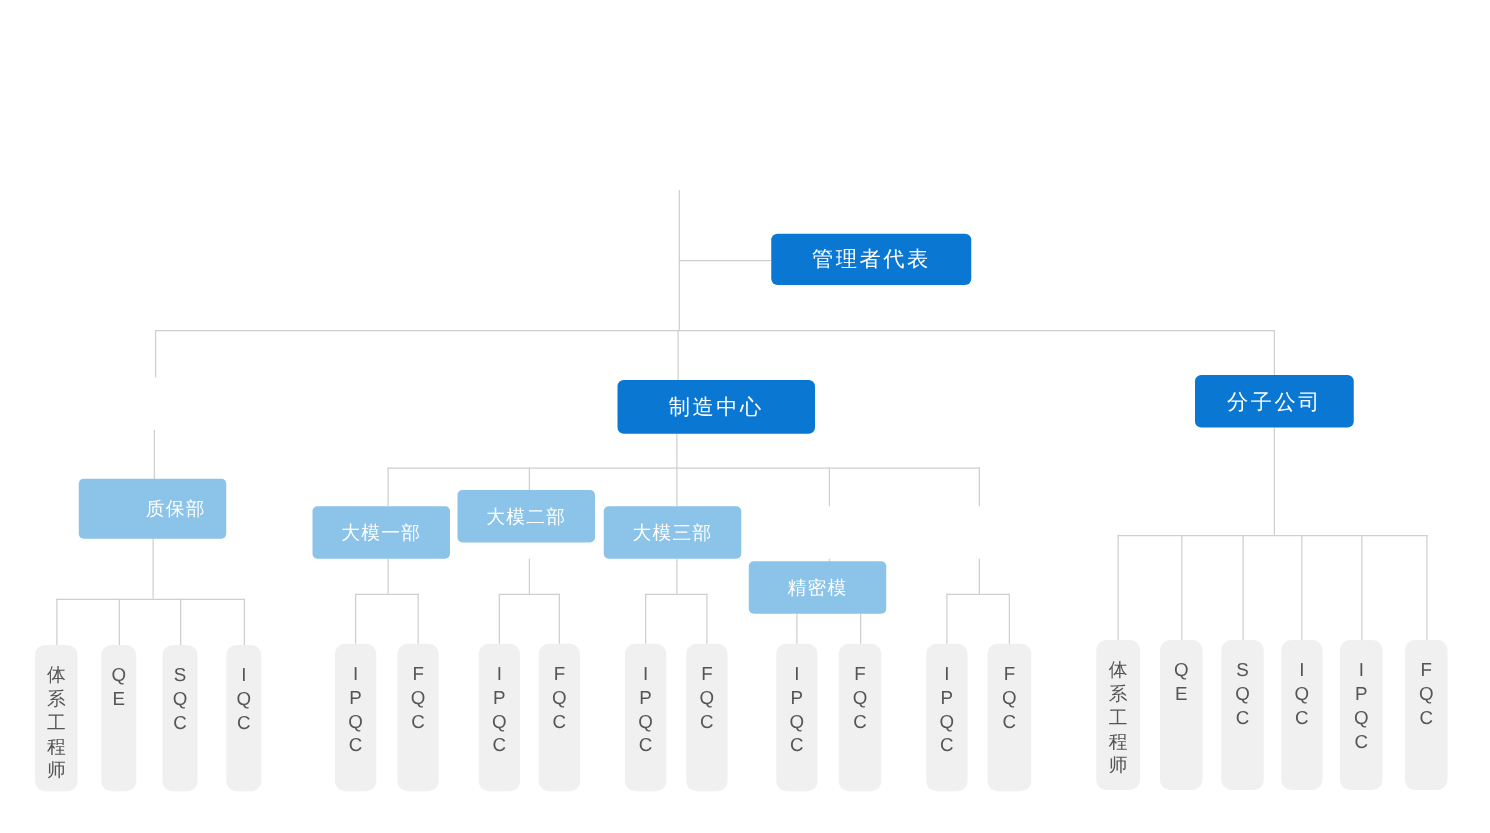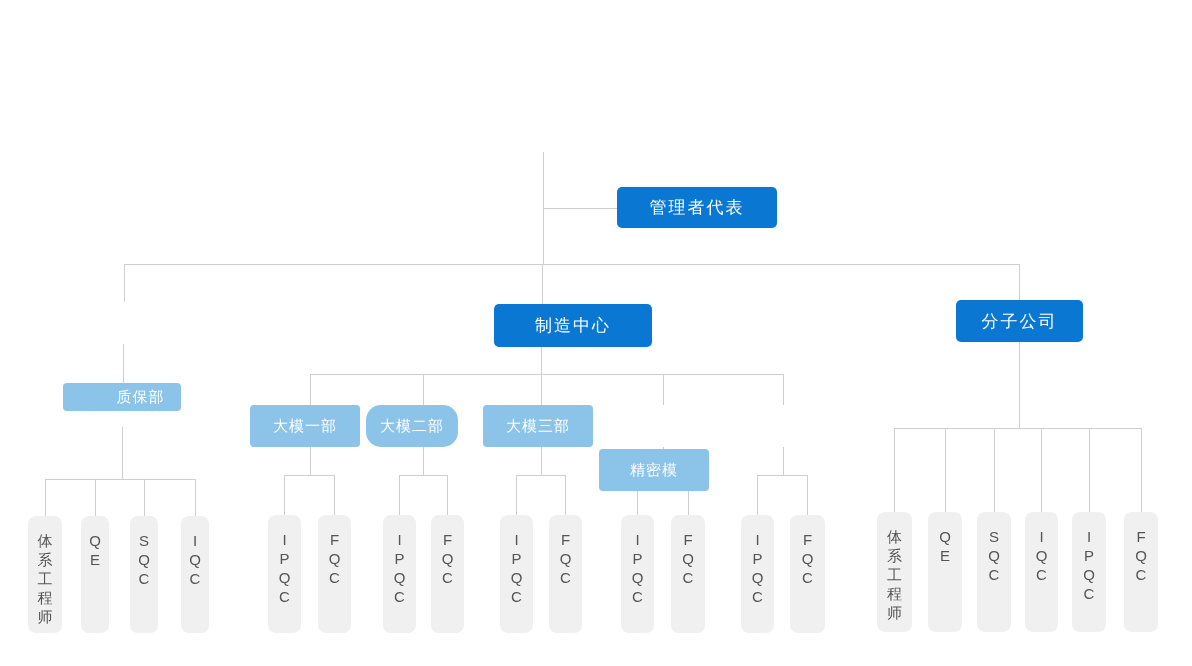--- a/index.html
+++ b/index.html
@@ -76,23 +76,23 @@
   <div class="vl" style="left:945px;top:428px;height:84px;"></div>
   <div class="vl" style="left:994px;top:428px;height:84px;"></div>
   <div class="vl" style="left:1041px;top:428px;height:84px;"></div>
   <div class="vl" style="left:1089px;top:428px;height:84px;"></div>
   <div class="vl" style="left:1141px;top:428px;height:84px;"></div>
 
   <div class="box blue" style="left:617px;top:187px;width:160px;height:41px;">管理者代表</div>
   <div class="box blue" style="left:462px;top:304px;width:158px;height:43px;margin-left:32px;">制造中心</div>
   <div class="box blue" style="left:956px;top:300px;width:127px;height:42px;text-align:right;">分子公司</div>
 
-  <div class="box lblue" style="left:63px;top:383px;width:118px;height:28px;padding-left:37px;">质保部</div>
+  <div class="box lblue" style="left:63px;top:383px;width:118px;height:48px;padding-left:37px;">质保部</div>
   <div class="box lblue" style="left:250px;top:405px;width:110px;height:42px;">大模一部</div>
-  <div class="box lblue" style="left:366px;top:405px;width:92px;height:42px;border-radius:15px;">大模二部</div>
+  <div class="box lblue" style="left:366px;top:392px;width:110px;height:42px;">大模二部</div>
   <div class="box lblue" style="left:483px;top:405px;width:110px;height:42px;">大模三部</div>
   <div class="box lblue" style="left:599px;top:405px;width:110px;height:42px;margin-top:44px;">精密模</div>
 
   <div class="box vert" style="left:28px;top:516px;width:34px;height:117px;">体<br>系<br>工<br>程<br>师</div>
   <div class="box vert" style="left:81px;top:516px;width:28px;height:117px;">Q<br>E</div>
   <div class="box vert" style="left:130px;top:516px;width:28px;height:117px;">S<br>Q<br>C</div>
   <div class="box vert" style="left:181px;top:516px;width:28px;height:117px;">I<br>Q<br>C</div>
 
   <div class="box vert" style="left:268px;top:515px;width:33px;height:118px;">I<br>P<br>Q<br>C</div>
   <div class="box vert" style="left:318px;top:515px;width:33px;height:118px;">F<br>Q<br>C</div>

